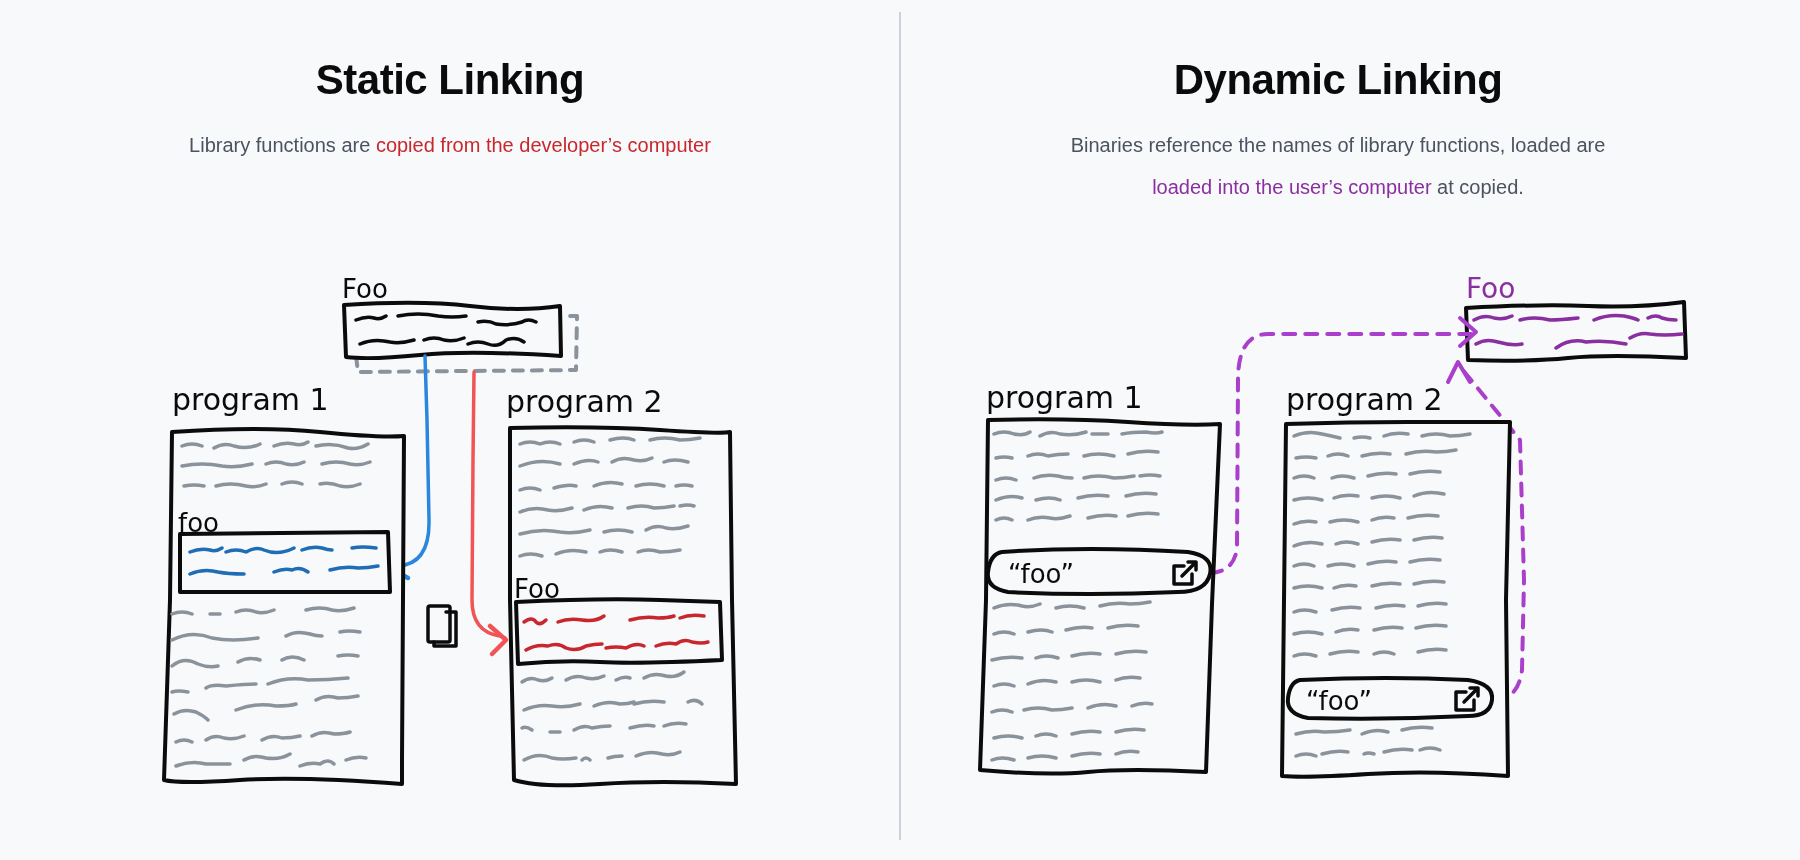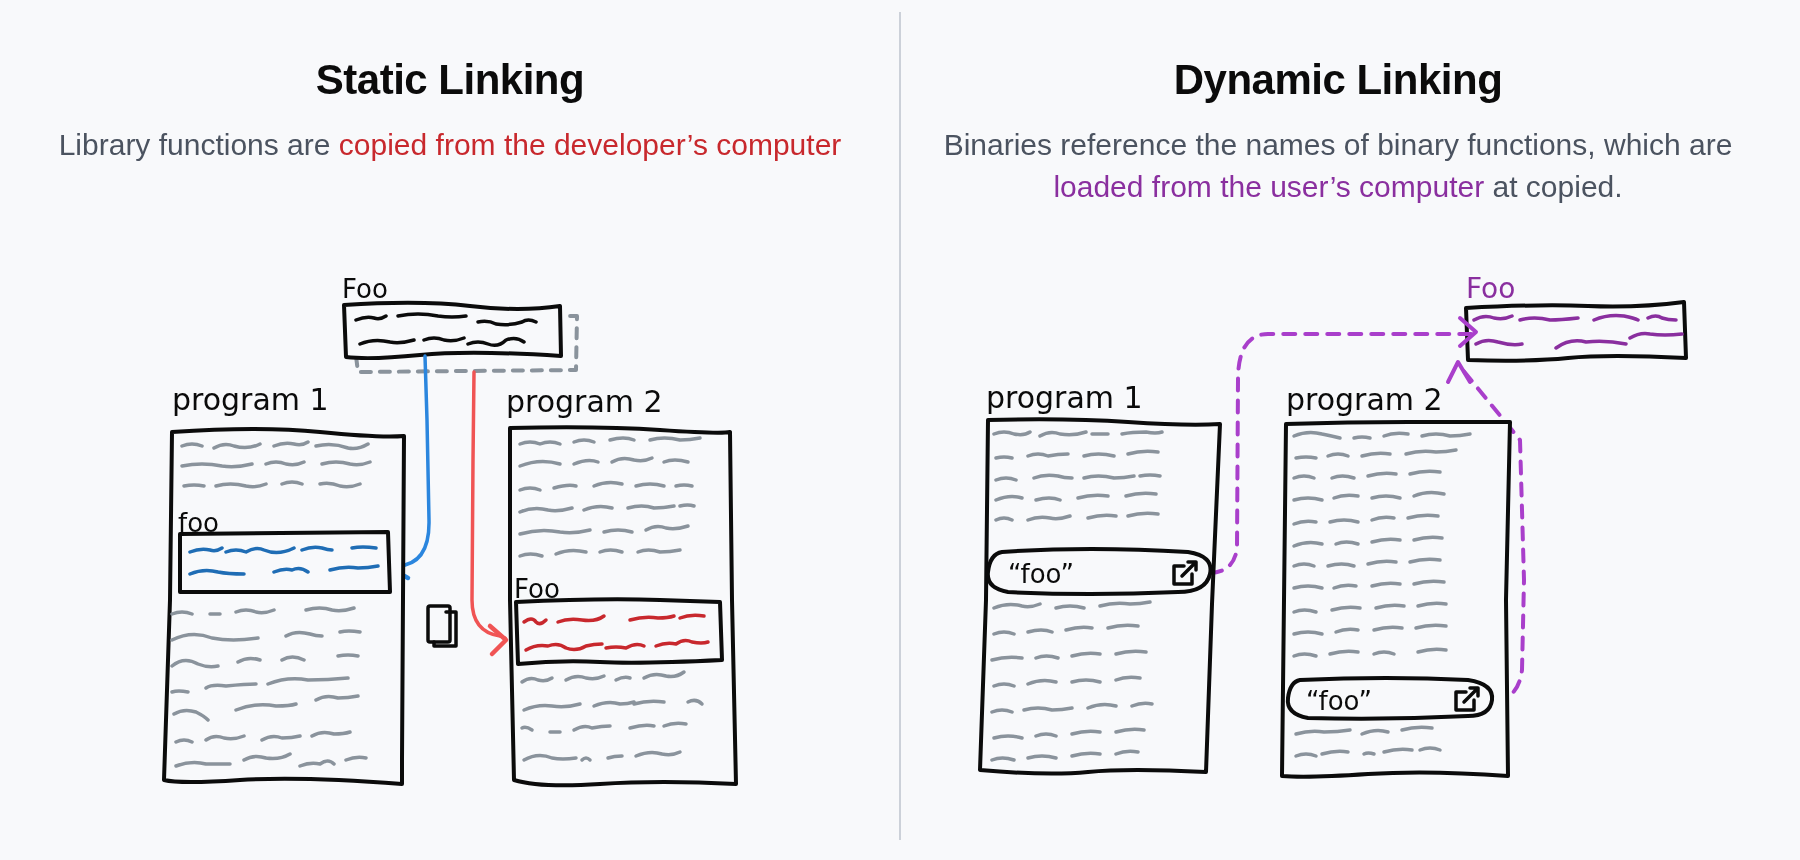--- a/index.html
+++ b/index.html
@@ -10,21 +10,21 @@
   .panel { position: absolute; top: 0; width: 900px; height: 860px; }
   .panel.left { left: 0; }
   .panel.right { left: 888px; }
   .divider { position: absolute; left: 899px; top: 12px; width: 2px; height: 828px; background: #ccd1d9; }
   .title {
     position: absolute; top: 56px; left: 0; width: 900px; text-align: center;
     font-size: 42px; font-weight: bold; color: #0b0b0b; letter-spacing: -0.5px;
   }
   .desc {
     position: absolute; top: 124px; left: 50px; width: 800px; text-align: center;
-    font-size: 30px; line-height: 42px; color: #4b5360;
+    font-size: 20px; line-height: 42px; color: #4b5360;
   }
   .hl-red { color: #c8282d; }
   .hl-purple { color: #8a2f9f; }
   svg.diagram { position: absolute; top: 0; left: 0; }
   .hand { font-family: "DejaVu Sans", sans-serif; }
 </style>
 </head>
 <body>
 
 <div class="divider"></div>
@@ -104,21 +104,21 @@
         <path d="M522 728 q4 -2 10 2 M550 732 h10 M574 730 q10 -6 18 -2 q10 -2 18 -2 M630 728 q14 -4 24 -2 M664 726 q10 -4 22 -2"></path>
         <path d="M524 760 q14 -8 28 -2 q10 2 24 0 M582 760 q4 -4 8 0 M608 758 q6 -2 14 -2 M636 756 q14 -6 26 -2 q10 2 18 -2"></path>
       </g>
     </g>
   </svg>
 </section>
 
 <section class="panel right">
   <div class="title">Dynamic Linking</div>
   <div class="desc">
-    <span>Binaries reference the names of binary functions, which are </span><br><span class="hl-purple">loaded from the user’s computer</span><span> at copied.</span>
+    <span>Binaries reference the names of library functions, loaded are </span><br><span class="hl-purple">loaded into the user’s computer</span><span> at copied.</span>
   </div>
 
   <svg class="diagram" width="900" height="860" viewBox="0 0 900 860" fill="none" stroke-linecap="round" stroke-linejoin="round">
 
     <g>
       <text class="hand" x="578" y="298" font-size="28" fill="#8a2f9f">Foo</text>
       <path d="M578 308 Q650 304 700 306 T796 302 L798 358 Q720 354 680 358 T580 360 Z" stroke="#0b0b0b" stroke-width="4" fill="#f8f9fb"></path>
       <g stroke="#8a2f9f" stroke-width="3.5">
         <path d="M586 320 q10 -6 20 -2 q10 2 18 -2 M632 320 q14 -4 30 0 q10 0 28 -2 M706 320 q14 -6 30 -4 q10 2 14 4 M760 318 q8 -4 14 0 q6 2 14 2"></path>
         <path d="M588 344 q10 -6 22 -2 q14 4 24 2 M668 348 q14 -10 30 -6 q20 -2 40 2 M742 338 q10 -6 20 -4 q14 2 32 0"></path>

